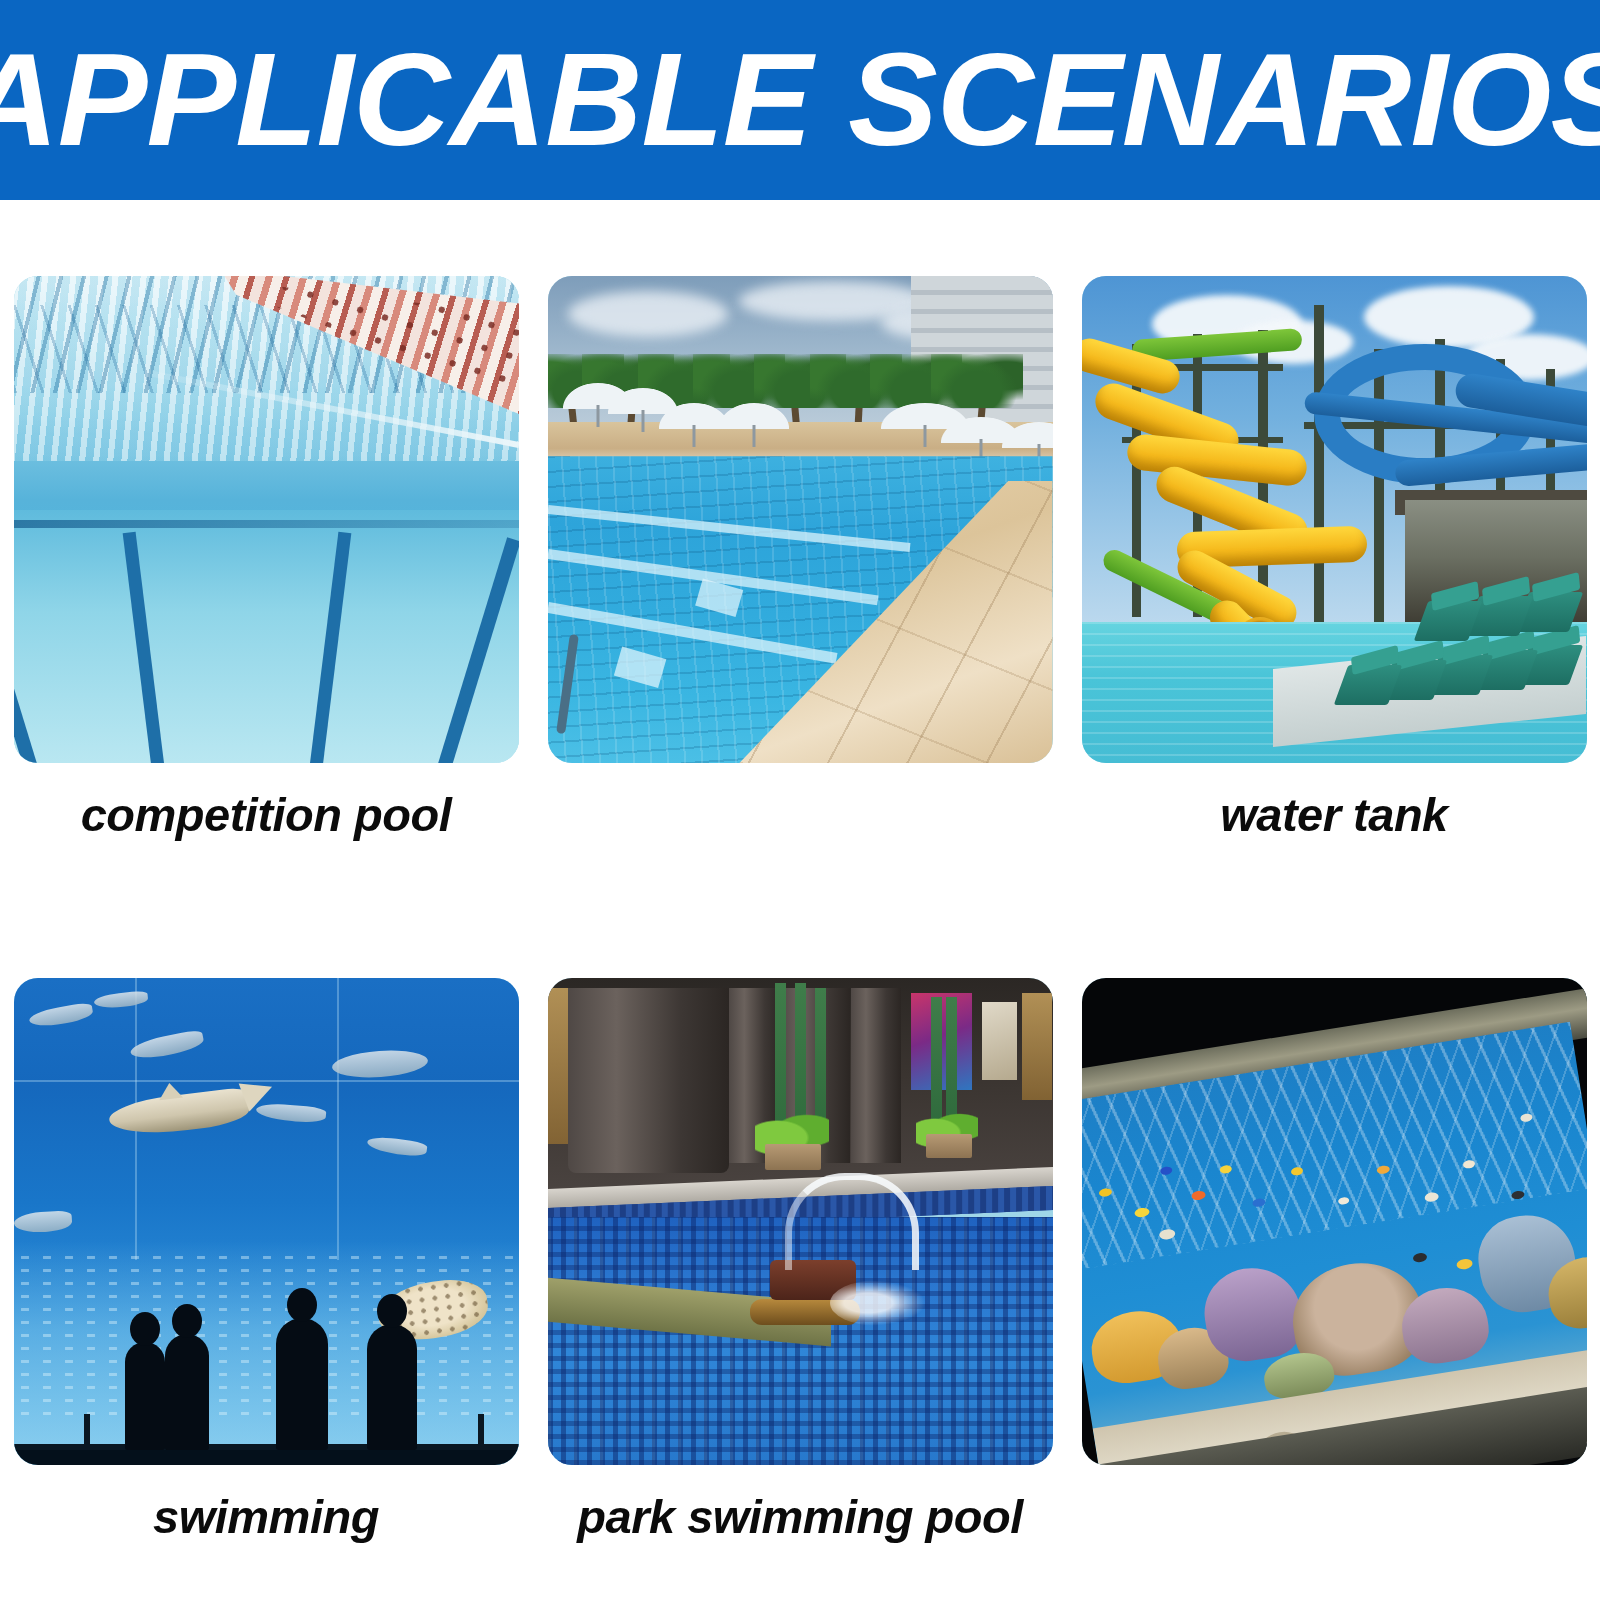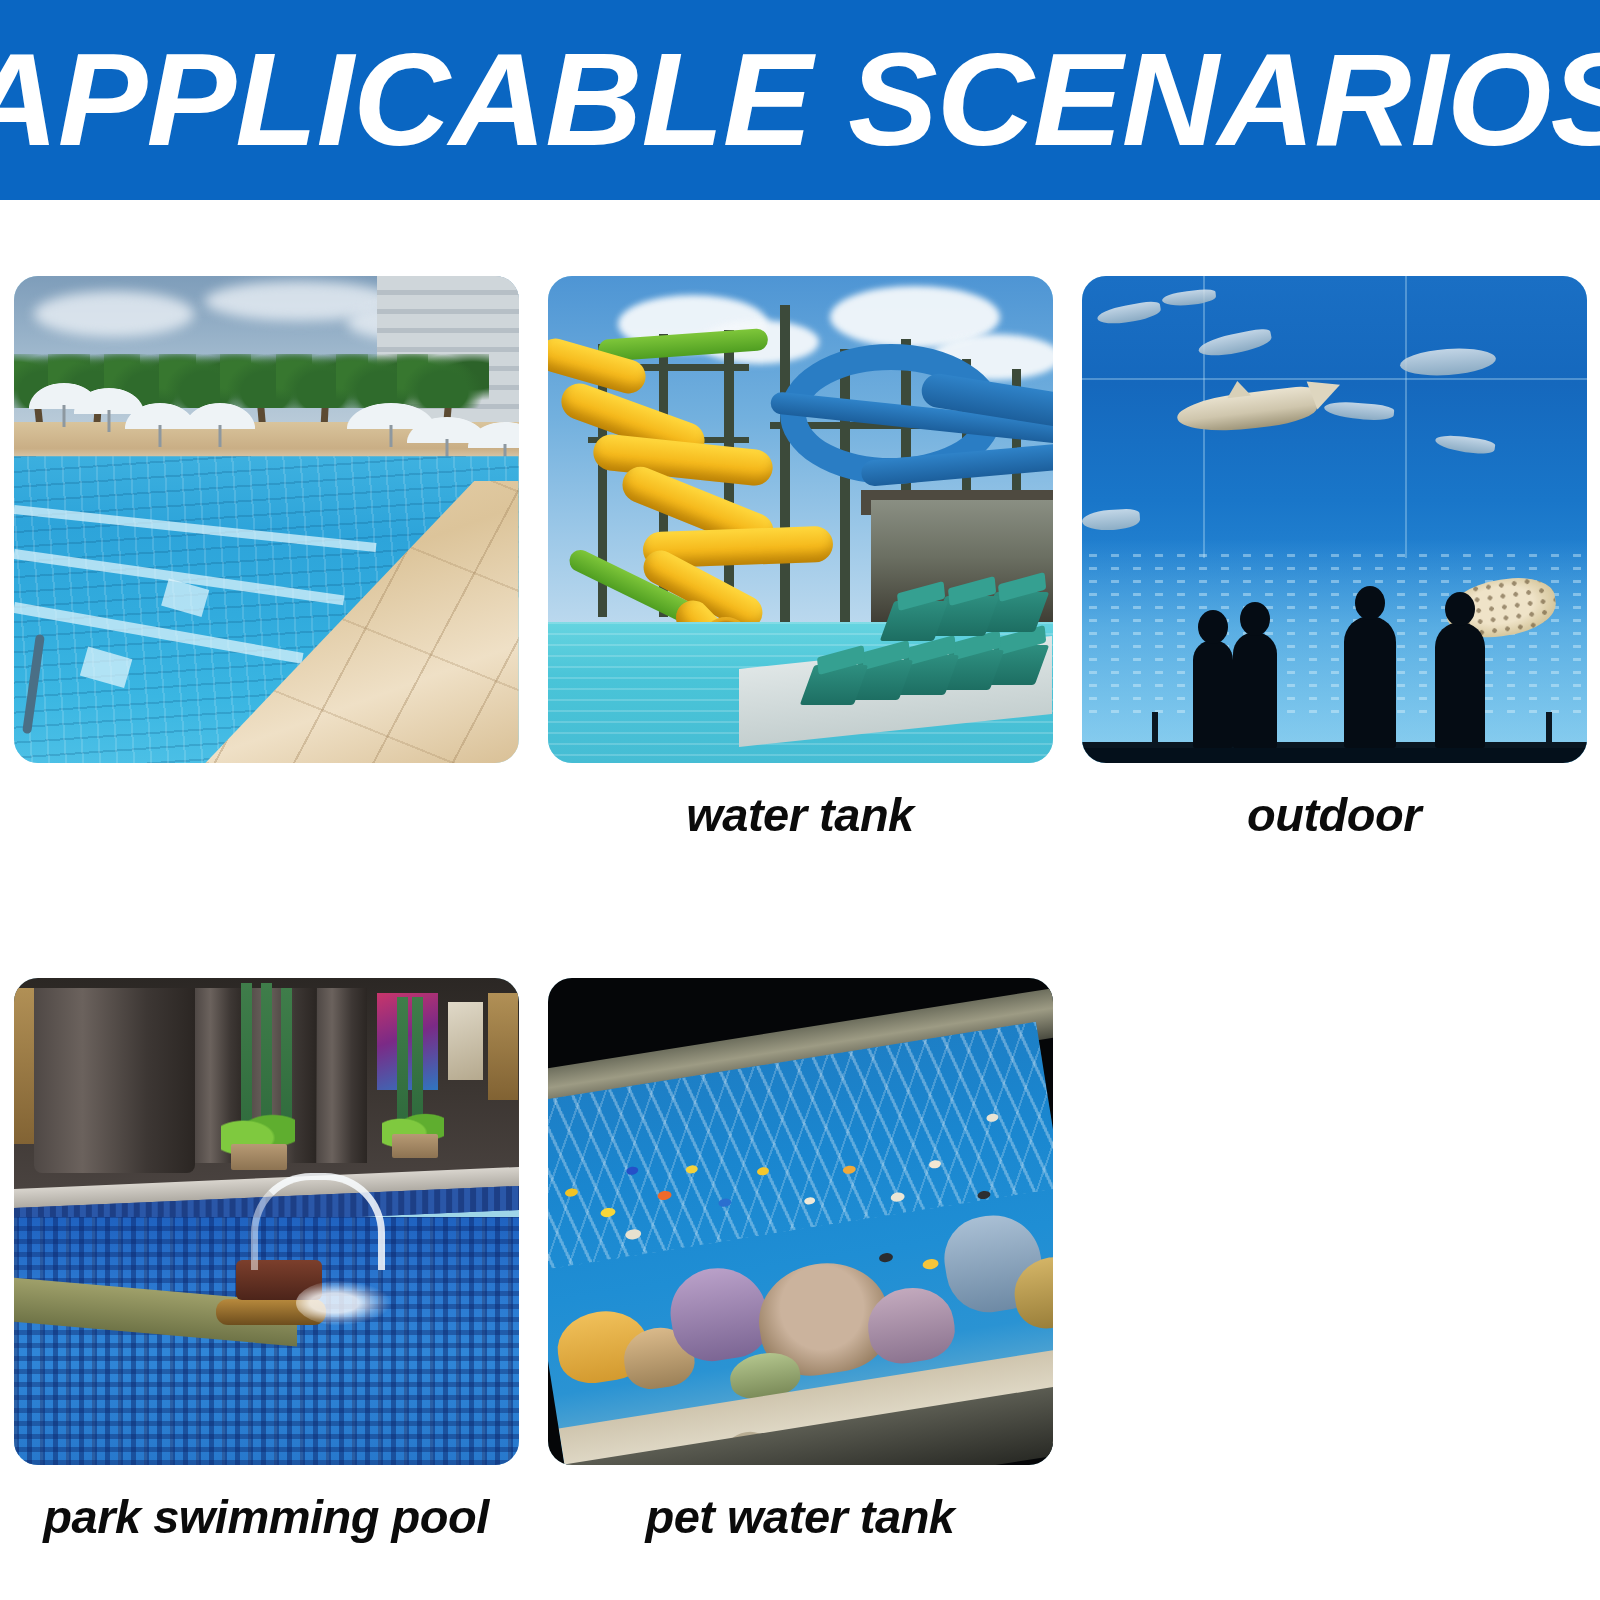--- a/index.html
+++ b/index.html
@@ -467,20 +467,40 @@
 <body>
 
 <div class="page">
 
   <div class="header-band">
     <div class="header-title">APPLICABLE SCENARIOS</div>
   </div>
 
   <div class="grid">
 
+    <div class="cell">
+      <div class="thumb">
+        <div class="sc">
+          <div class="cp-bg"></div>
+          <div class="cp-surface"></div>
+          <div class="cp-ripple"></div>
+          <div class="cp-ripple2"></div>
+          <div class="cp-floor"></div>
+          <div class="cp-wall"></div>
+          <div class="cp-lane a"></div>
+          <div class="cp-lane b"></div>
+          <div class="cp-lane c"></div>
+          <div class="cp-lane d"></div>
+          <div class="cp-rope-line"></div>
+          <div class="cp-rope"></div>
+          <div class="cp-rope-dots"></div>
+        </div>
+      </div>
+      <div class="caption">competition pool</div>
+    </div>
 
     <div class="cell">
       <div class="thumb">
         <div class="sc">
           <div class="op-sky"></div>
           <div class="op-cloud" style="left:4%;top:3%;width:160px;height:46px;"></div>
           <div class="op-cloud" style="left:38%;top:1%;width:190px;height:40px;"></div>
           <div class="op-cloud" style="left:66%;top:6%;width:140px;height:36px;"></div>
           <div class="op-building"></div>
 
@@ -630,21 +650,21 @@
           <div class="aq-rail-post" style="left:74%;"></div>
           <div class="aq-rail-post" style="left:92%;"></div>
 
           <div class="aq-person" style="left:22%;width:40px;height:108px;"></div>
           <div class="aq-person" style="left:30%;width:44px;height:116px;"></div>
           <div class="aq-person" style="left:52%;width:52px;height:132px;"></div>
           <div class="aq-person" style="left:70%;width:50px;height:126px;"></div>
           <div class="aq-floor"></div>
         </div>
       </div>
-      <div class="caption">outdoor</div>
+      <div class="caption">swimming</div>
     </div>
 
     <div class="cell">
       <div class="thumb">
         <div class="sc">
           <div class="mp-bg"></div>
           <div class="mp-shopwin" style="left:0;top:2%;width:10%;height:32%;"></div>
           <div class="mp-col" style="left:4%;width:32%;height:38%;border-radius:0 0 8px 8px;"></div>
           <div class="mp-col" style="left:36%;width:10%;height:36%;"></div>
           <div class="mp-col" style="left:46%;width:14%;height:36%;"></div>
@@ -713,17 +733,16 @@
             <div class="pt-coral" style="left:33%;top:68%;width:70px;height:44px;background:linear-gradient(180deg,#b2c48c 0%,#7a8a58 100%);"></div>
 
             <div class="pt-sand"></div>
             <div class="pt-dot" style="left:30%;bottom:6%;width:46px;height:34px;border-radius:50% 50% 44% 44%;background:linear-gradient(180deg,#b9ae94 0%,#8e836c 100%);"></div>
             <div class="pt-dot" style="left:62%;bottom:4%;width:34px;height:20px;background:#d8a24a;"></div>
             <div class="pt-dot" style="left:50%;bottom:3%;width:40px;height:14px;background:#4f6f8c;"></div>
           </div>
           <div class="pt-bottom"></div>
         </div>
       </div>
-      <div class="caption">pet water tank</div>
     </div>
 
   </div>
 </div>
 
 </body></html>

